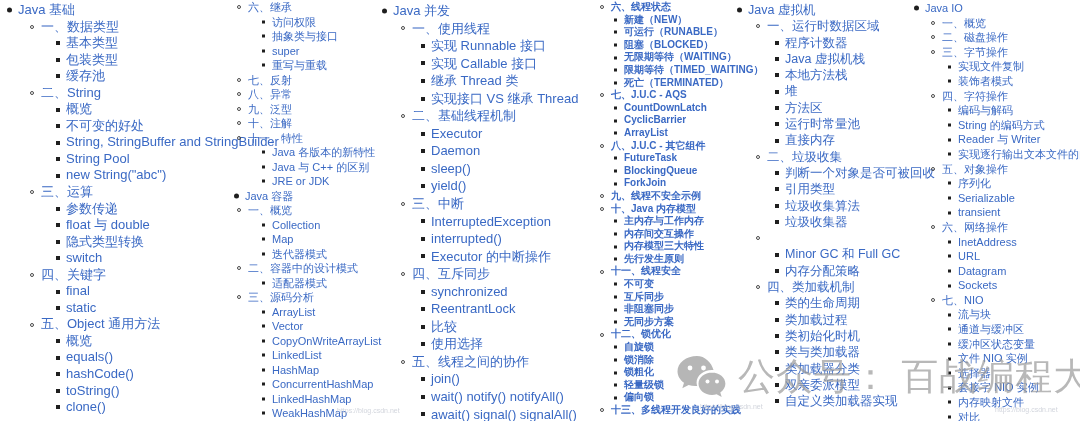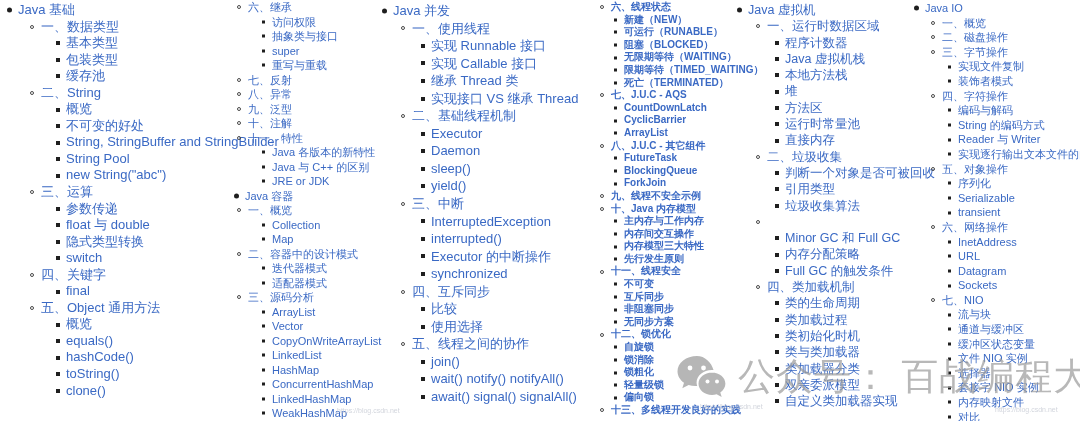--- a/index.html
+++ b/index.html
@@ -65,20 +65,21 @@
       <div class="row d2"><span class="mk square"></span><a class="lnk">String, StringBuffer and StringBuilder</a></div>
       <div class="row d2"><span class="mk square"></span><a class="lnk">String Pool</a></div>
       <div class="row d2"><span class="mk square"></span><a class="lnk">new String("abc")</a></div>
       <div class="row d1"><span class="mk circle"></span><a class="lnk">三、运算</a></div>
       <div class="row d2"><span class="mk square"></span><a class="lnk">参数传递</a></div>
       <div class="row d2"><span class="mk square"></span><a class="lnk">float 与 double</a></div>
       <div class="row d2"><span class="mk square"></span><a class="lnk">隐式类型转换</a></div>
       <div class="row d2"><span class="mk square"></span><a class="lnk">switch</a></div>
       <div class="row d1"><span class="mk circle"></span><a class="lnk">四、关键字</a></div>
       <div class="row d2"><span class="mk square"></span><a class="lnk">final</a></div>
+      <div class="row d2"><span class="mk square"></span><a class="lnk">static</a></div>
       <div class="row d1"><span class="mk circle"></span><a class="lnk">五、Object 通用方法</a></div>
       <div class="row d2"><span class="mk square"></span><a class="lnk">概览</a></div>
       <div class="row d2"><span class="mk square"></span><a class="lnk">equals()</a></div>
       <div class="row d2"><span class="mk square"></span><a class="lnk">hashCode()</a></div>
       <div class="row d2"><span class="mk square"></span><a class="lnk">toString()</a></div>
       <div class="row d2"><span class="mk square"></span><a class="lnk">clone()</a></div>
     </div>
   <div class="col" id="col2">
       <div class="row d1"><span class="mk circle"></span><a class="lnk">六、继承</a></div>
       <div class="row d2"><span class="mk square"></span><a class="lnk">访问权限</a></div>
@@ -90,22 +91,22 @@
       <div class="row d1"><span class="mk circle"></span><a class="lnk">九、泛型</a></div>
       <div class="row d1"><span class="mk circle"></span><a class="lnk">十、注解</a></div>
       <div class="row d1"><span class="mk circle"></span><a class="lnk">十一、特性</a></div>
       <div class="row d2"><span class="mk square"></span><a class="lnk">Java 各版本的新特性</a></div>
       <div class="row d2"><span class="mk square"></span><a class="lnk">Java 与 C++ 的区别</a></div>
       <div class="row d2"><span class="mk square"></span><a class="lnk">JRE or JDK</a></div>
       <div class="row d0"><span class="mk disc"></span><a class="lnk">Java 容器</a></div>
       <div class="row d1"><span class="mk circle"></span><a class="lnk">一、概览</a></div>
       <div class="row d2"><span class="mk square"></span><a class="lnk">Collection</a></div>
       <div class="row d2"><span class="mk square"></span><a class="lnk">Map</a></div>
+      <div class="row d2"><span class="mk square"></span><a class="lnk">迭代器模式</a></div>
       <div class="row d1"><span class="mk circle"></span><a class="lnk">二、容器中的设计模式</a></div>
-      <div class="row d2"><span class="mk square"></span><a class="lnk">迭代器模式</a></div>
       <div class="row d2"><span class="mk square"></span><a class="lnk">适配器模式</a></div>
       <div class="row d1"><span class="mk circle"></span><a class="lnk">三、源码分析</a></div>
       <div class="row d2"><span class="mk square"></span><a class="lnk">ArrayList</a></div>
       <div class="row d2"><span class="mk square"></span><a class="lnk">Vector</a></div>
       <div class="row d2"><span class="mk square"></span><a class="lnk">CopyOnWriteArrayList</a></div>
       <div class="row d2"><span class="mk square"></span><a class="lnk">LinkedList</a></div>
       <div class="row d2"><span class="mk square"></span><a class="lnk">HashMap</a></div>
       <div class="row d2"><span class="mk square"></span><a class="lnk">ConcurrentHashMap</a></div>
       <div class="row d2"><span class="mk square"></span><a class="lnk">LinkedHashMap</a></div>
       <div class="row d2"><span class="mk square"></span><a class="lnk">WeakHashMap</a></div>
@@ -119,22 +120,23 @@
       <div class="row d2"><span class="mk square"></span><a class="lnk">实现接口 VS 继承 Thread</a></div>
       <div class="row d1"><span class="mk circle"></span><a class="lnk">二、基础线程机制</a></div>
       <div class="row d2"><span class="mk square"></span><a class="lnk">Executor</a></div>
       <div class="row d2"><span class="mk square"></span><a class="lnk">Daemon</a></div>
       <div class="row d2"><span class="mk square"></span><a class="lnk">sleep()</a></div>
       <div class="row d2"><span class="mk square"></span><a class="lnk">yield()</a></div>
       <div class="row d1"><span class="mk circle"></span><a class="lnk">三、中断</a></div>
       <div class="row d2"><span class="mk square"></span><a class="lnk">InterruptedException</a></div>
       <div class="row d2"><span class="mk square"></span><a class="lnk">interrupted()</a></div>
       <div class="row d2"><span class="mk square"></span><a class="lnk">Executor 的中断操作</a></div>
+      <div class="row d1"><span class="mk circle"></span><a class="lnk">四、互斥同步</a></div>
       <div class="row d2"><span class="mk square"></span><a class="lnk">synchronized</a></div>
-      <div class="row d1"><span class="mk circle"></span><a class="lnk">四、互斥同步</a></div>
+      <div class="row d2"><span class="mk square"></span><a class="lnk">ReentrantLock</a></div>
       <div class="row d2"><span class="mk square"></span><a class="lnk">比较</a></div>
       <div class="row d2"><span class="mk square"></span><a class="lnk">使用选择</a></div>
       <div class="row d1"><span class="mk circle"></span><a class="lnk">五、线程之间的协作</a></div>
       <div class="row d2"><span class="mk square"></span><a class="lnk">join()</a></div>
       <div class="row d2"><span class="mk square"></span><a class="lnk">wait() notify() notifyAll()</a></div>
       <div class="row d2"><span class="mk square"></span><a class="lnk">await() signal() signalAll()</a></div>
     </div>
   <div class="col" id="col4">
       <div class="row d1"><span class="mk circle"></span><a class="lnk">六、线程状态</a></div>
       <div class="row d2"><span class="mk square"></span><a class="lnk">新建（NEW）</a></div>
@@ -177,24 +179,24 @@
       <div class="row d2"><span class="mk square"></span><a class="lnk">Java 虚拟机栈</a></div>
       <div class="row d2"><span class="mk square"></span><a class="lnk">本地方法栈</a></div>
       <div class="row d2"><span class="mk square"></span><a class="lnk">堆</a></div>
       <div class="row d2"><span class="mk square"></span><a class="lnk">方法区</a></div>
       <div class="row d2"><span class="mk square"></span><a class="lnk">运行时常量池</a></div>
       <div class="row d2"><span class="mk square"></span><a class="lnk">直接内存</a></div>
       <div class="row d1"><span class="mk circle"></span><a class="lnk">二、垃圾收集</a></div>
       <div class="row d2"><span class="mk square"></span><a class="lnk">判断一个对象是否可被回收</a></div>
       <div class="row d2"><span class="mk square"></span><a class="lnk">引用类型</a></div>
       <div class="row d2"><span class="mk square"></span><a class="lnk">垃圾收集算法</a></div>
+      <div class="row d2"><span class="mk square"></span><a class="lnk">垃圾收集器</a></div>
       <div class="row d1"><span class="mk circle"></span></div>
       <div class="row d2"><span class="mk square"></span><a class="lnk">Minor GC 和 Full GC</a></div>
       <div class="row d2"><span class="mk square"></span><a class="lnk">内存分配策略</a></div>
-      <div class="row d2"><span class="mk square"></span><a class="lnk">Full GC 的触发条件</a></div>
       <div class="row d1"><span class="mk circle"></span><a class="lnk">四、类加载机制</a></div>
       <div class="row d2"><span class="mk square"></span><a class="lnk">类的生命周期</a></div>
       <div class="row d2"><span class="mk square"></span><a class="lnk">类加载过程</a></div>
       <div class="row d2"><span class="mk square"></span><a class="lnk">类初始化时机</a></div>
       <div class="row d2"><span class="mk square"></span><a class="lnk">类与类加载器</a></div>
       <div class="row d2"><span class="mk square"></span><a class="lnk">类加载器分类</a></div>
       <div class="row d2"><span class="mk square"></span><a class="lnk">双亲委派模型</a></div>
       <div class="row d2"><span class="mk square"></span><a class="lnk">自定义类加载器实现</a></div>
     </div>
   <div class="col" id="col6">

